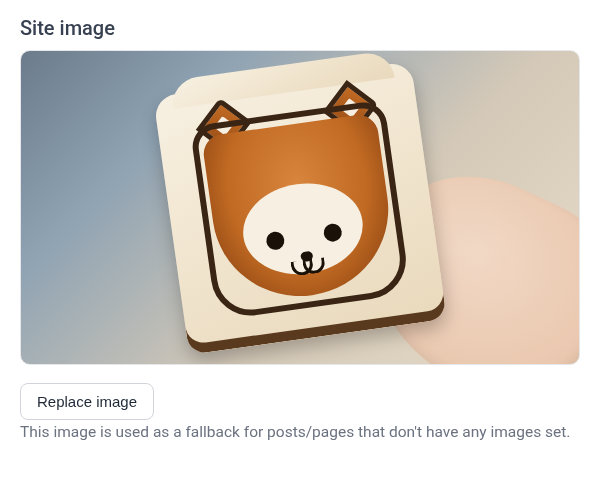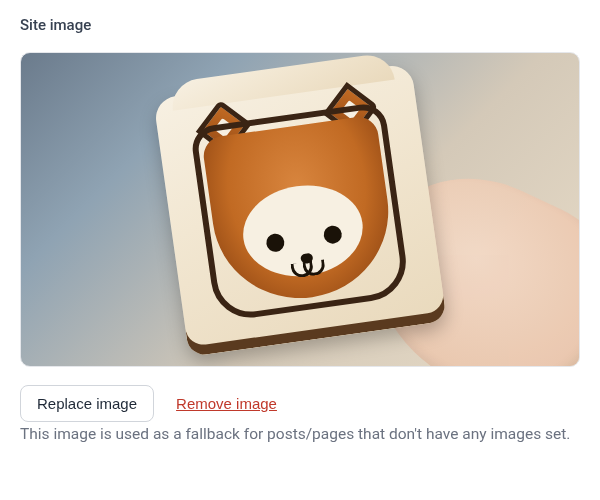--- a/index.html
+++ b/index.html
@@ -5,24 +5,24 @@
     * { box-sizing: border-box; margin: 0; padding: 0; }
     body {
       font-family: -apple-system, BlinkMacSystemFont, "Segoe UI", Roboto, Helvetica, Arial, sans-serif;
       background: #ffffff;
       width: 600px;
       height: 500px;
       padding: 16px 20px;
       color: #1f2937;
     }
     .section-label {
-      font-size: 15px;
+      font-size: 20px;
       font-weight: 500;
       color: #374151;
-      margin-bottom: 18px;
+      margin-bottom: 10px;
       display: block;
     }
     .image-preview {
       width: 100%;
       height: 315px;
       border: 1px solid #e5e7eb;
       border-radius: 10px;
       overflow: hidden;
       position: relative;
       background: linear-gradient(135deg, #6b7b8c 0%, #8fa3b3 25%, #d4c9b8 60%, #e8dcc8 100%);
@@ -116,21 +116,21 @@
       background: radial-gradient(ellipse at 40% 40%, #f3d9c6 0%, #eac7ae 70%, #e0b89a 100%);
       border-radius: 50% 40% 50% 60%;
       transform: rotate(25deg);
       box-shadow: -6px -4px 12px rgba(0,0,0,0.08) inset;
       opacity: 0.95;
     }
     .controls {
       margin-top: 18px;
       display: flex;
       align-items: center;
-      gap: 22px;
+      gap: 8px;
     }
     .btn-outline {
       padding: 10px 16px;
       font-size: 15px;
       font-weight: 500;
       color: #1f2937;
       background: #ffffff;
       border: 1px solid #d1d5db;
       border-radius: 8px;
       cursor: pointer;
@@ -168,16 +168,15 @@
     <div class="cat-face"></div>
     <div class="eye left"></div>
     <div class="eye right"></div>
     <div class="nose"></div>
     <div class="mouth"></div>
   </div>
 </div>
 
 <div class="controls">
   <button class="btn-outline">Replace image</button>
-  <button class="link-danger">Remove image</button>
 </div>
 
 <p class="help-text">This image is used as a fallback for posts/pages that don't have any images set.</p>
 
 </body></html>

